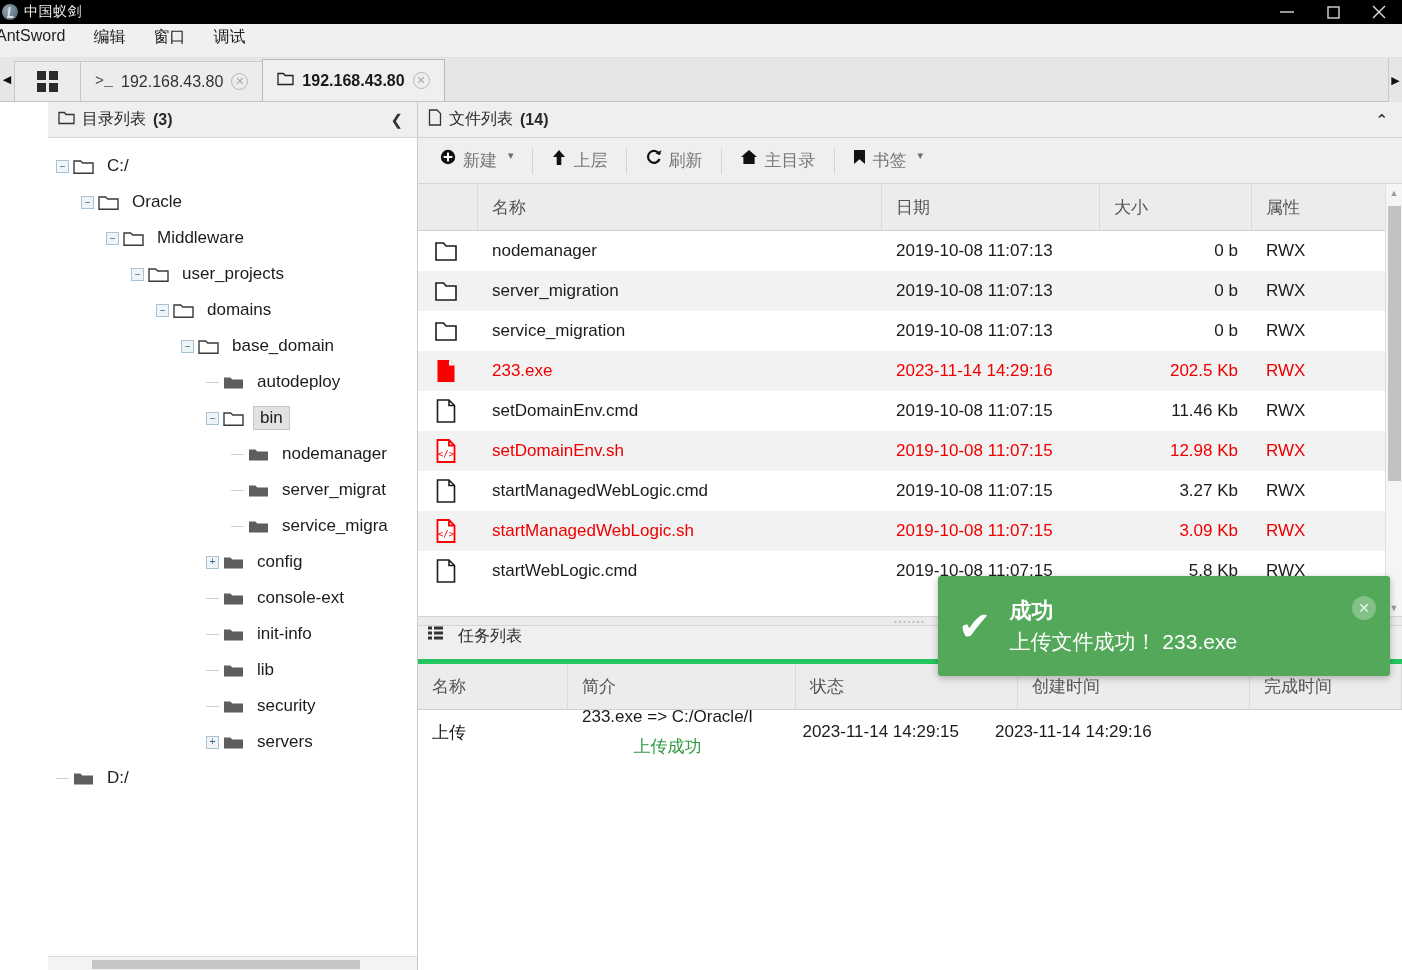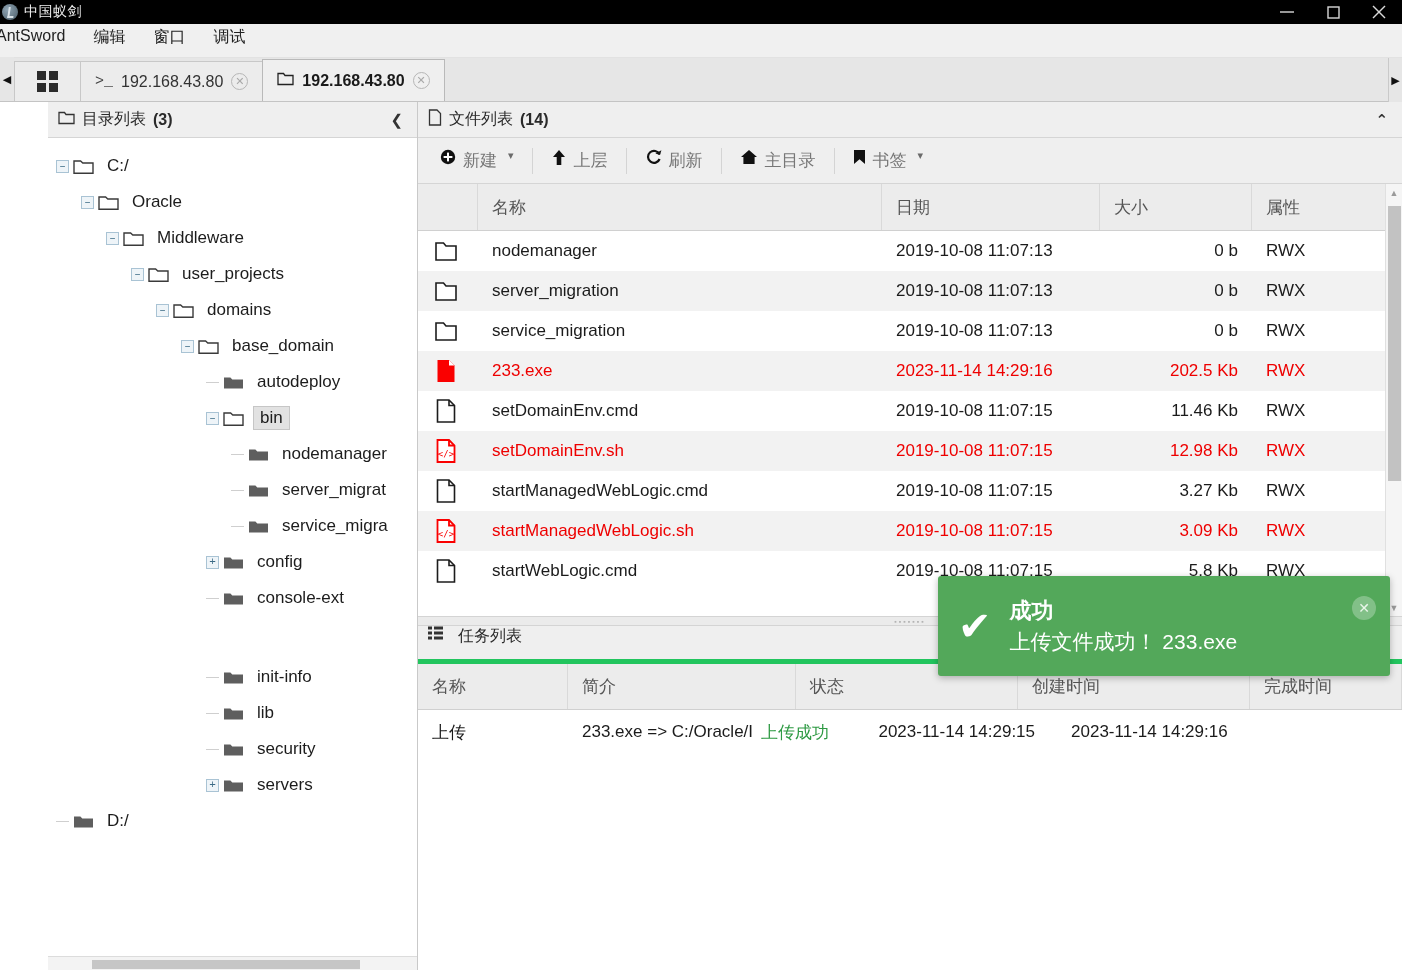--- a/index.html
+++ b/index.html
@@ -176,21 +176,21 @@
   .task-head .spacer { flex: 1; }
   .task-table-head { display: flex; background: #ececec; border-bottom: 1px solid #d0d0d0; height: 46px; }
   .task-table-head .th { font-size: 17px; color: #555; display:flex; align-items:center; padding: 0 14px; border-right:1px solid #d9d9d9; }
   .tc-name { width: 150px; flex:none; }
   .tc-desc { width: 228px; flex:none; }
   .tc-state { width: 222px; flex:none; }
   .tc-ctime { width: 232px; flex:none; }
   .tc-ftime { flex: 1; }
   .task-row { display:flex; height: 44px; align-items:center; font-size:17px; color:#1b1b1b; }
   .task-row .cell { padding: 0 14px; white-space:nowrap; overflow:hidden; display:flex; align-items:center; }
-  .task-desc-wrap { display:flex; align-items:center; gap: 8px; white-space:nowrap; }
+  .task-desc-wrap { display:flex; align-items:center; gap: 8px; white-space:nowrap;flex-direction:column; }
   .task-ok { color: #2e9a43; }
 
   
   .toast {
     position: absolute; right: 12px; bottom: 10px; width: 452px; height: 100px;
     background: #53a85a; border-radius: 3px; display: flex; align-items: center;
     box-shadow: 0 2px 7px rgba(0,0,0,.28); color: #fff; padding: 0 20px;
   }
   .toast .check { font-size: 40px; line-height: 1; margin-right: 18px; font-weight: bold; }
   .toast .ttitle { font-size: 22px; font-weight: bold; margin-bottom: 2px; }
@@ -393,21 +393,21 @@
           <div class="tnode" style="padding-left: 158px;">
             <span class="stub"></span>
             <span style="width:4px;display:inline-block"></span>
             <span class="folder-open">
               <svg width="22" height="17" viewBox="0 0 22 17">
                 <path d="M1 3.4 H7.4 L9.3 5.4 H20 V14.6 H1 Z" fill="#5e5e5e"></path>
               </svg>
             </span>
             <span class="label">console-ext</span>
           </div>
-          <div class="tnode" style="padding-left: 158px; margin-top: 43px;">
+          <div class="tnode" style="padding-left: 158px;">
             <span class="stub"></span>
             <span style="width:4px;display:inline-block"></span>
             <span class="folder-open">
               <svg width="22" height="17" viewBox="0 0 22 17">
                 <path d="M1 3.4 H7.4 L9.3 5.4 H20 V14.6 H1 Z" fill="#5e5e5e"></path>
               </svg>
             </span>
             <span class="label">init-info</span>
           </div>
           <div class="tnode" style="padding-left: 158px;">

